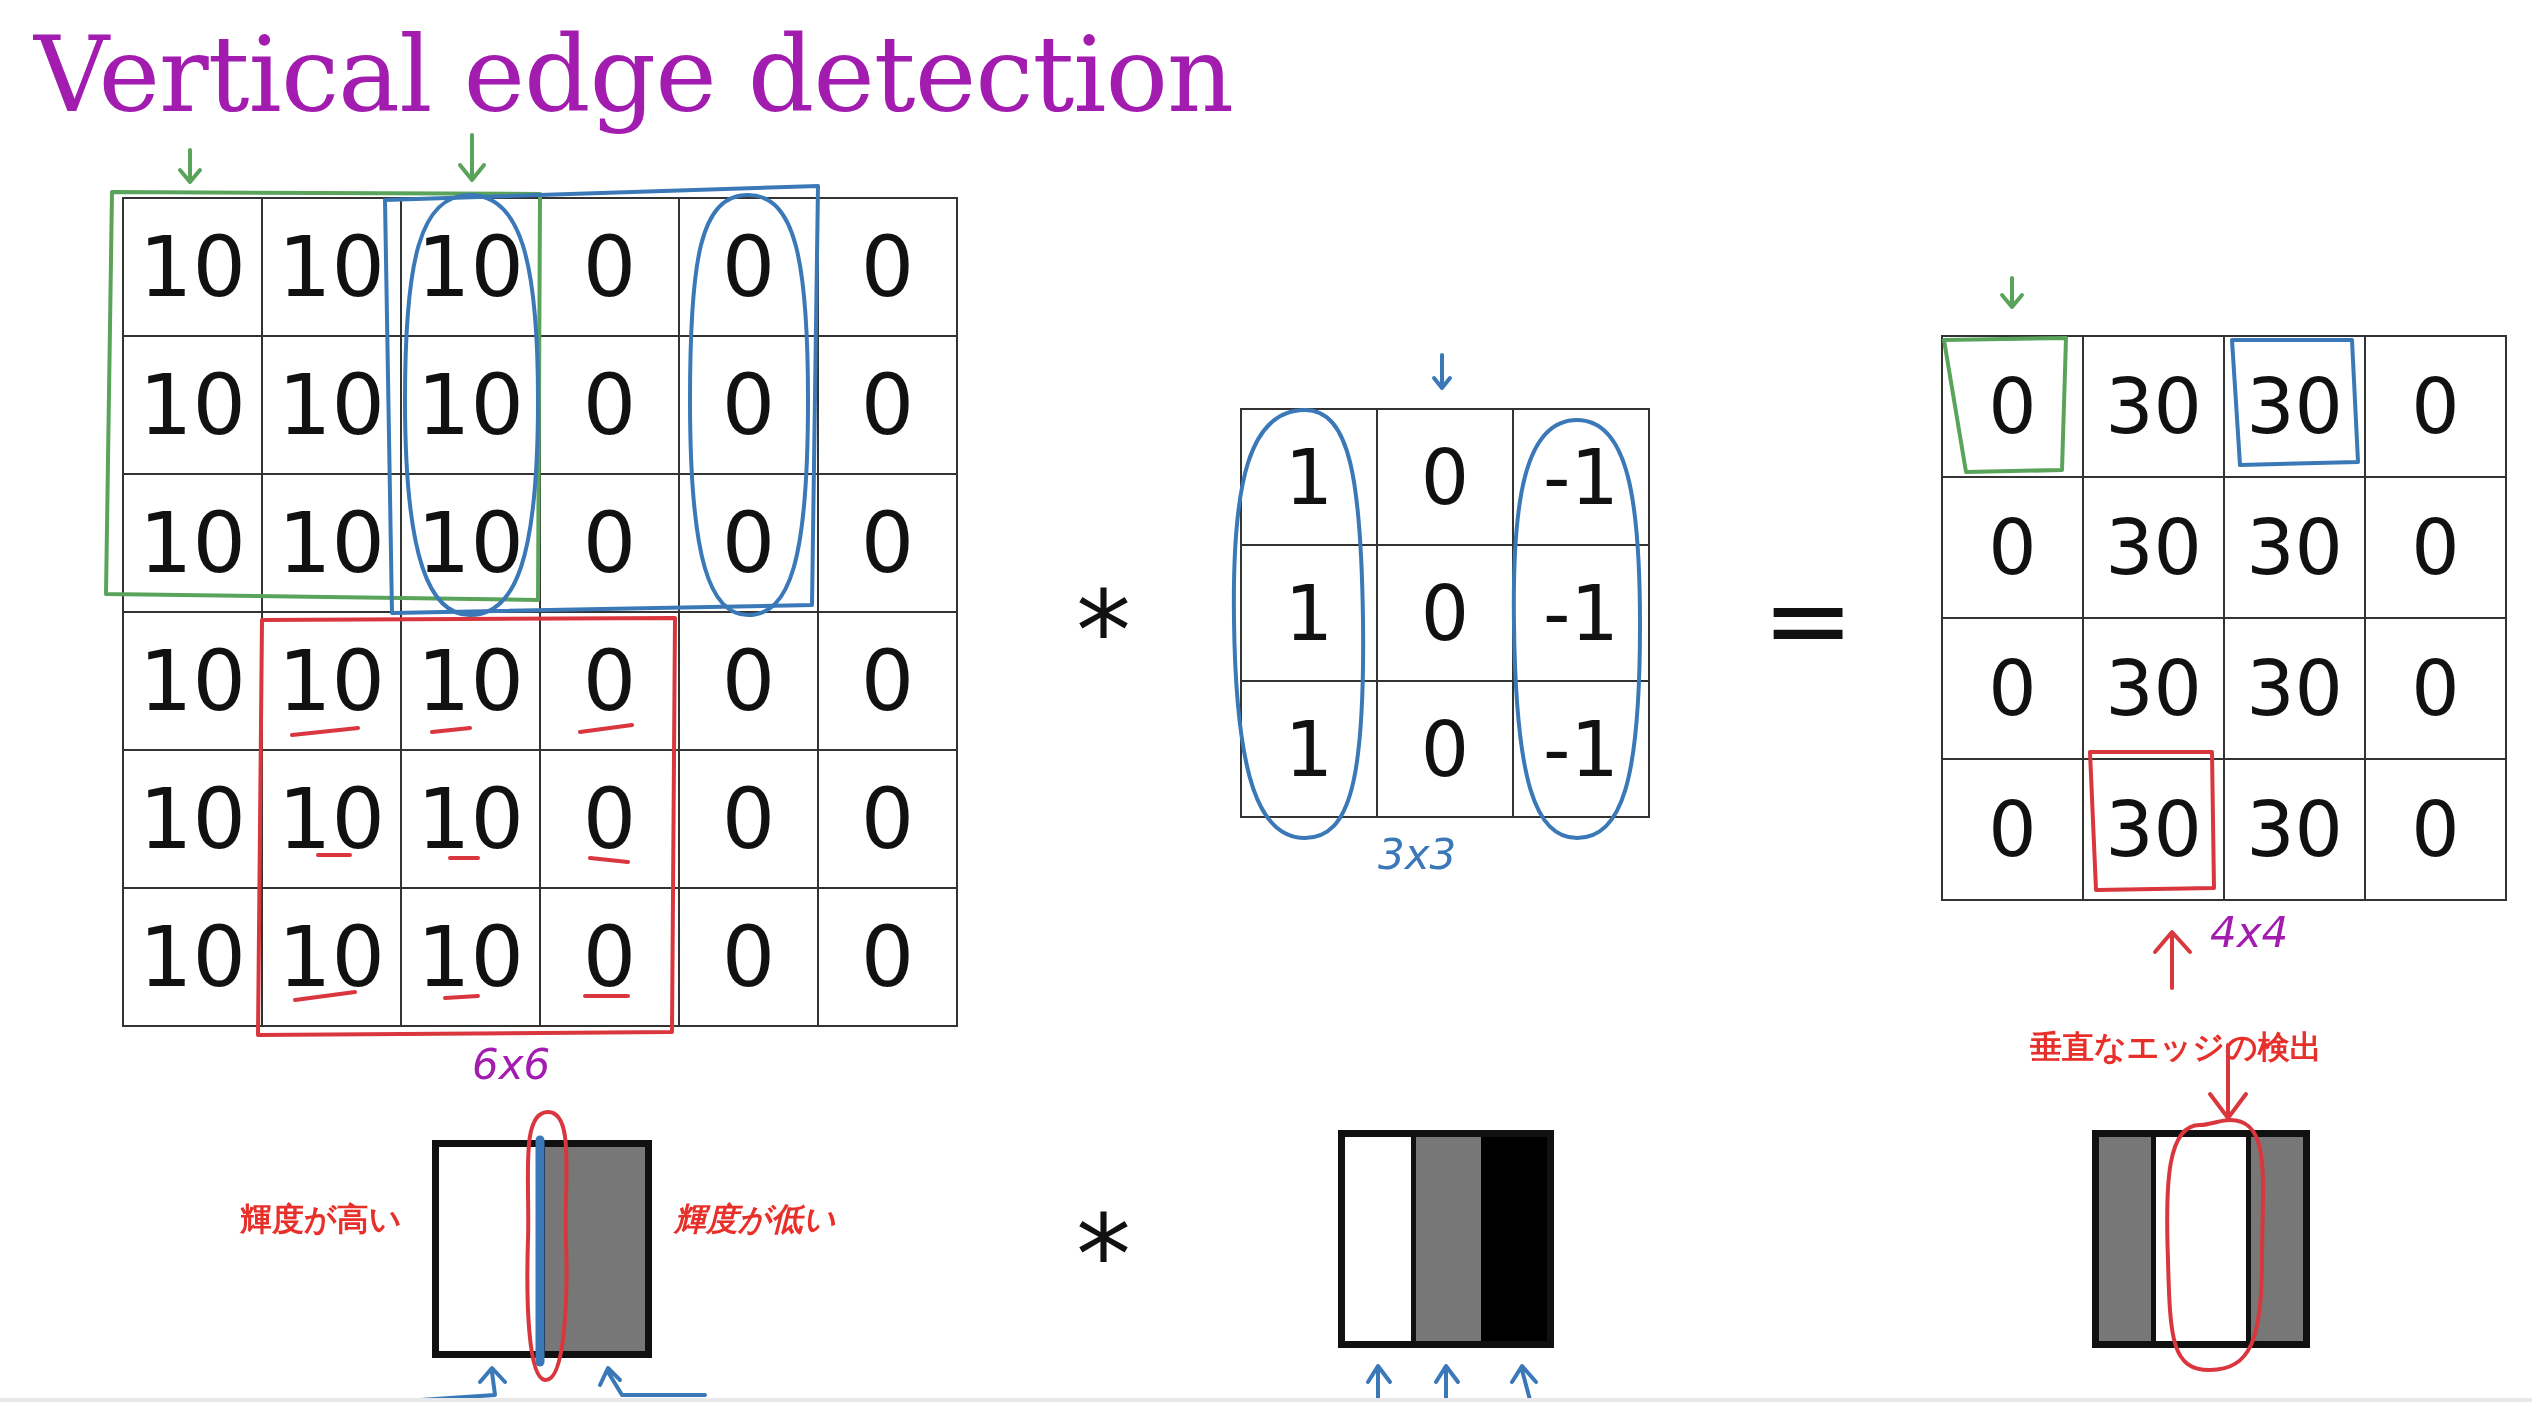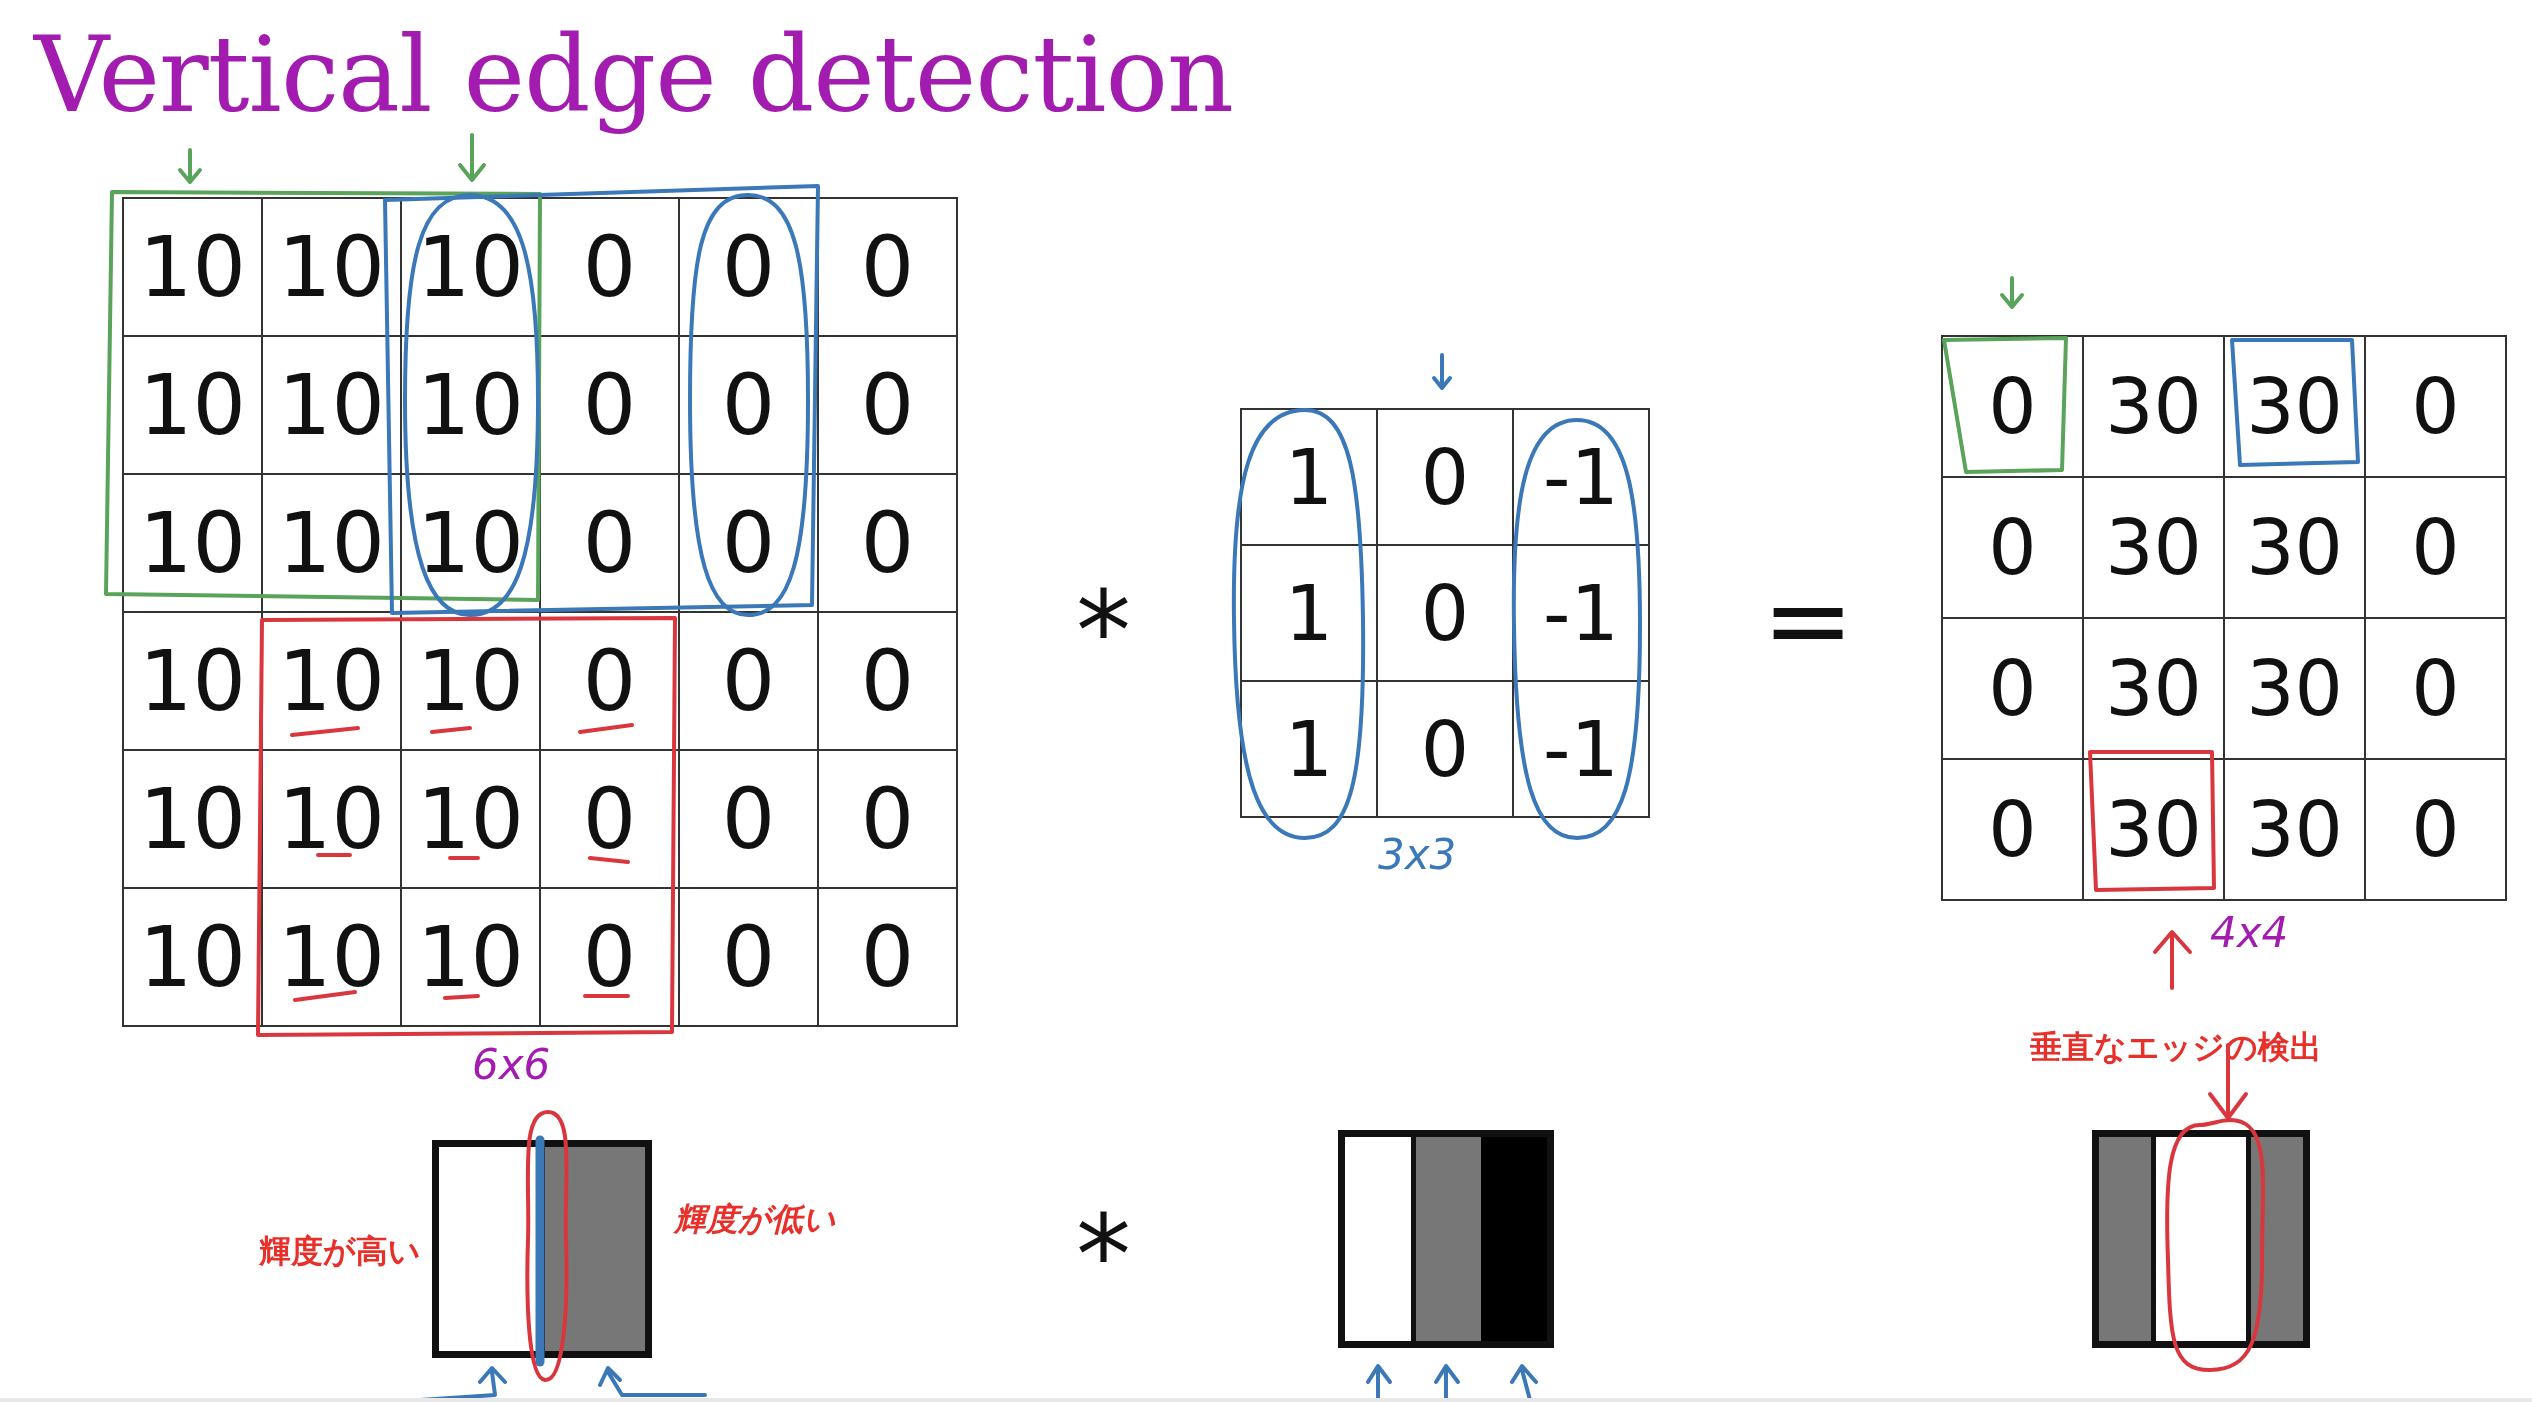--- a/index.html
+++ b/index.html
@@ -129,21 +129,21 @@
         <td>0</td>
         <td>30</td>
         <td>30</td>
         <td>0</td>
       </tr>
     </tbody>
 </table>
 <div class="hw" style="left:2210px; top:908px; color:#a21caf;">4x4</div>
 <div class="jp" style="left:2030px; top:1002px;margin-top:24px;">垂直なエッジの検出</div>
 
-<div class="jp" style="left:240px; top:1230px;margin-left:19px;">輝度が高い</div>
+<div class="jp" style="left:240px; top:1198px;">輝度が高い</div>
 <div class="img" id="img-in" style="left:432px; top:1140px; width:220px; height:218px;">
     <div class="band" style="background: rgb(255, 255, 255); flex: 1 1 0%;"></div>
     <div class="band" style="background: rgb(119, 119, 119); flex: 1 1 0%; border-left: 5px solid rgb(17, 17, 17);"></div>
   </div>
 <div class="jp" style="left:674px; top:1198px;font-style:italic;">輝度が低い</div>
 
 <div class="op" style="left:1076px; top:1192px;">*</div>
 
 <div class="img" id="img-filter" style="left:1338px; top:1130px; width:216px; height:218px;">
     <div class="band" style="background: rgb(255, 255, 255); flex: 1 1 0%;"></div>

